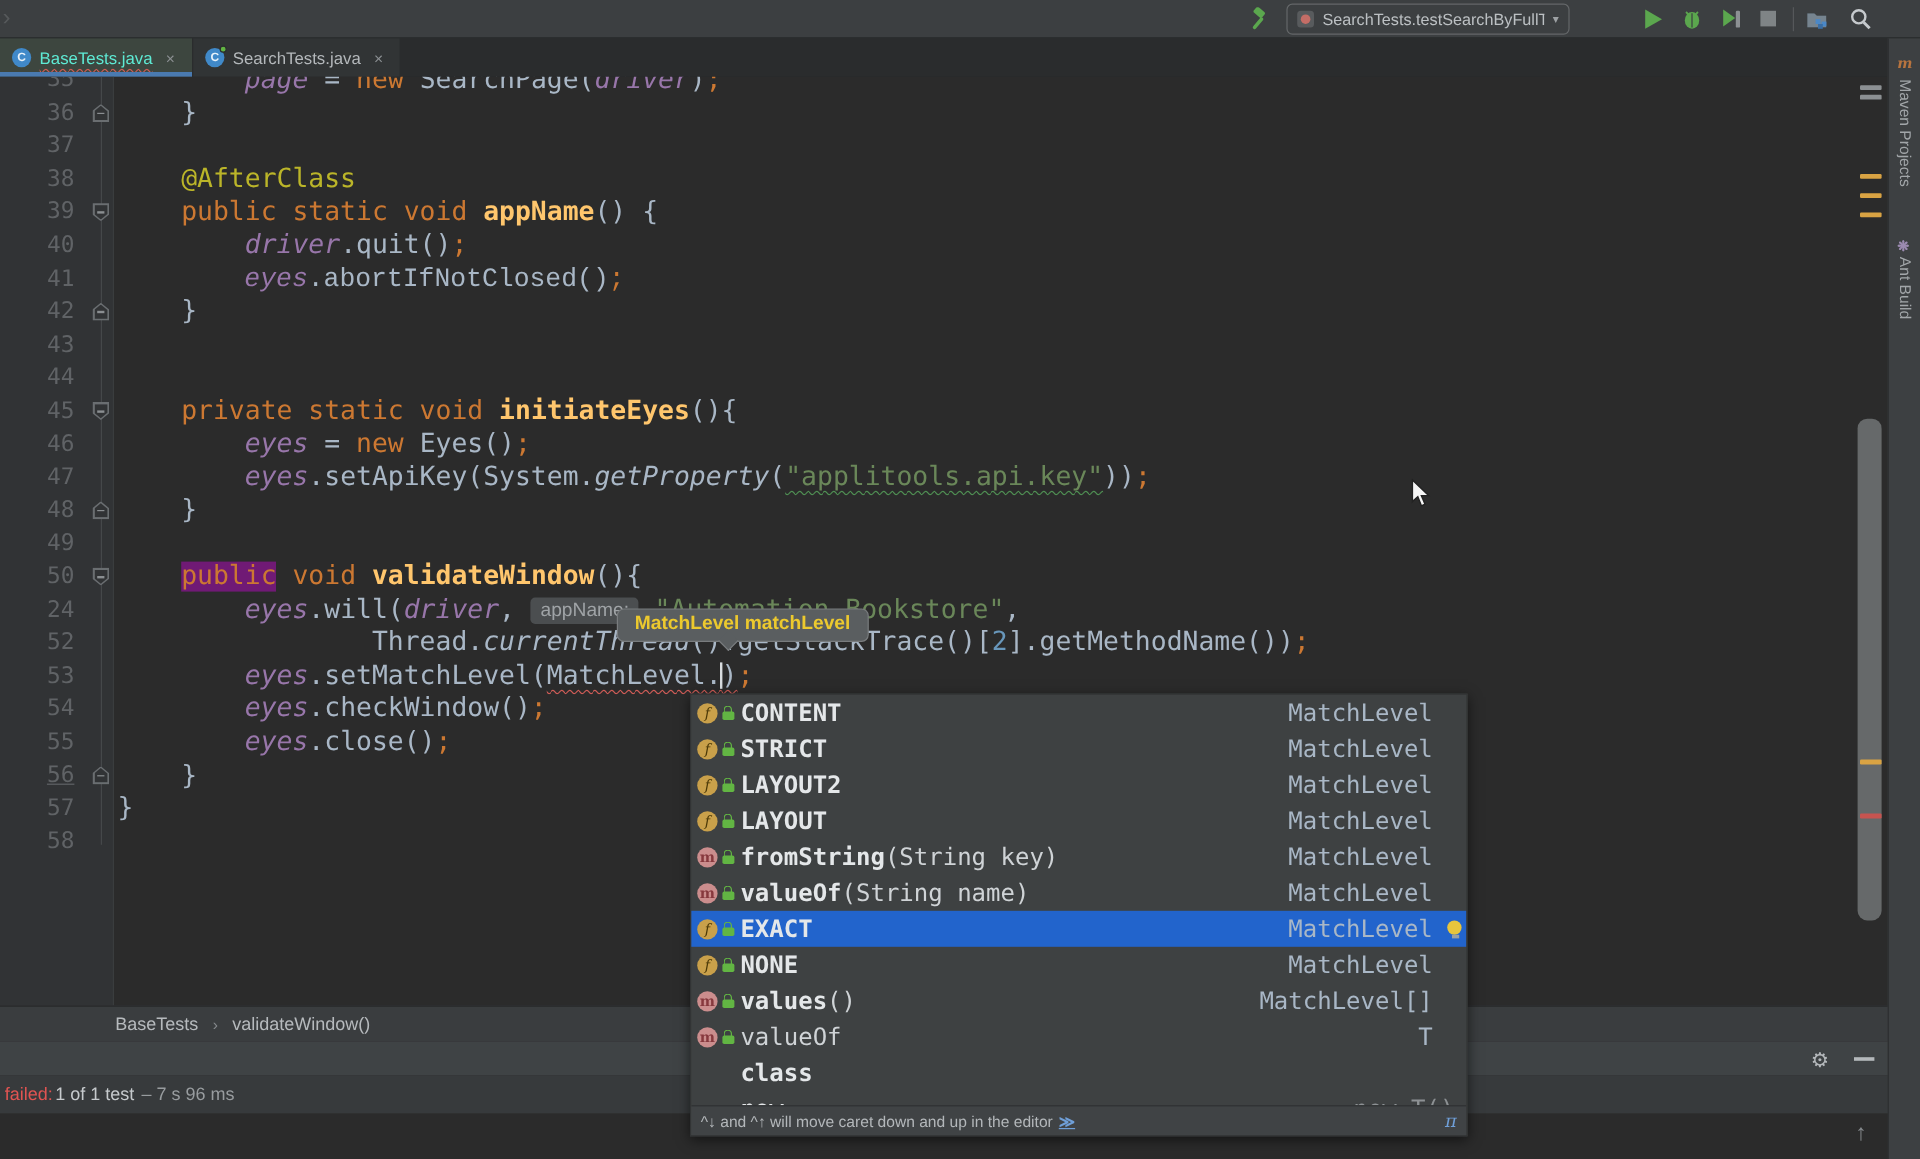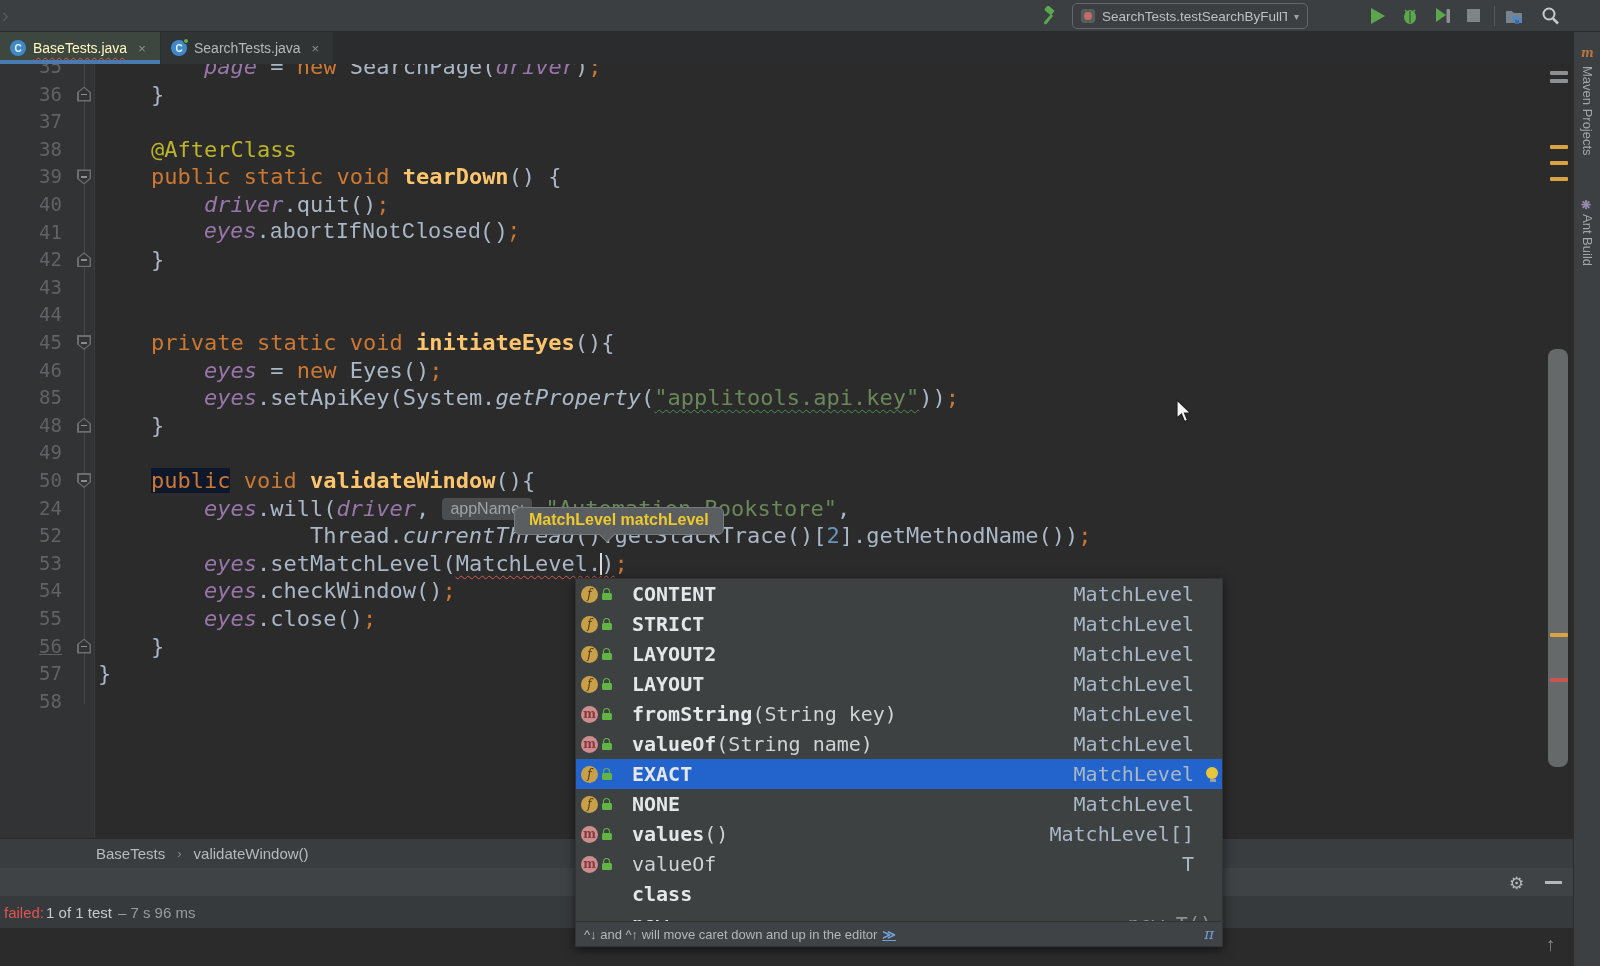--- a/index.html
+++ b/index.html
@@ -29,21 +29,21 @@
   #tabbar { position:absolute; left:0; top:32px; width:1573px; height:32px; background:#2a2c2d; }
   .tab { position:absolute; top:0; height:32px; display:flex; align-items:center; padding:0 10px; gap:7px; }
   .tab .cls-ic { width:16px; height:16px; border-radius:50%; background:#4089c9; color:#e8f2fa;
                  font-size:10px; font-weight:bold; display:flex; align-items:center; justify-content:center;
                  position:relative; flex:0 0 auto; }
   .tab .runmark { position:absolute; right:-2px; top:-2px; width:6px; height:6px; border-radius:50%;
                   background:#62b543; border:1px solid #2a2c2d; }
   .tab .tlabel { font-size:14px; }
   .tab .tclose { color:#8c9093; font-size:13px; margin-left:4px; }
   #tab-base { left:0; width:160px; background:#3d463f; }
-  #tab-base .tlabel { color:#fef9c3; text-decoration:underline wavy #cf5b56 1px; text-underline-offset:4px; }
+  #tab-base .tlabel { color:#5eead4; text-decoration:underline wavy #cf5b56 1px; text-underline-offset:4px; }
   #tab-base::after { content:""; position:absolute; left:0; bottom:0; width:100%; height:4px; background:#4a7ab0; }
   #tab-search { left:161px; width:172px; background:#313435; }
   #tab-search .tlabel { color:#b4b8bb; }
 
   
   #editor { position:absolute; left:0; top:64px; width:1573px; height:774px; background:#2b2b2b; overflow:hidden; }
   #gutter { position:absolute; left:0; top:0; width:95px; height:100%; background:#313335;
             border-right:1px solid #3a3d3e; }
   #foldline { position:absolute; left:84px; top:0; width:1px; height:640px; background:#45484a; }
   .gutter-num { position:absolute; left:0; width:62px; text-align:right;
@@ -52,21 +52,21 @@
   .fold .outer { position:absolute; inset:0; background:#6a6e71; }
   .fold .inner { position:absolute; inset:1.5px; background:#313335; }
   .fold .dash { position:absolute; left:4px; top:7px; width:6px; height:1.5px; background:#8a8e91; }
   .fold.up .outer, .fold.up .inner { clip-path:polygon(50% 0, 100% 38%, 100% 100%, 0 100%, 0 38%); }
   .fold.down .outer, .fold.down .inner { clip-path:polygon(0 0, 100% 0, 100% 62%, 50% 100%, 0 62%); }
 
   .code-line { position:absolute; left:98px; white-space:pre;
                font:22px/27.6px "DejaVu Sans Mono", monospace; color:#a9b7c6; }
   .tk-pln { color:#a9b7c6; }
   .tk-kw  { color:#cc7832; }
-  .tk-kwhl{ color:#cc7832; background:#0f172a; }
+  .tk-kwhl{ color:#cc7832; background:#701a75; }
   .tk-ann { color:#bbb529; }
   .tk-fld { color:#9876aa; font-style:italic; }
   .tk-mth { color:#ffc66d; font-weight:bold; }
   .tk-str { color:#6a8759; }
   .tk-strw{ color:#6a8759; text-decoration:underline wavy #4e8f52 1px; text-underline-offset:4px; }
   .tk-semi{ color:#cc7832; }
   .tk-num { color:#6897bb; }
   .tk-stat{ color:#a9b7c6; font-style:italic; }
   .tk-errw{ color:#a9b7c6; text-decoration:underline wavy #cf5b56 1px; text-underline-offset:4px; }
   .tk-hint{ display:inline-block; background:#4b4e50; color:#9fa3a6; border-radius:4px;
@@ -94,21 +94,21 @@
   .picon { width:17px; height:17px; border-radius:50%; display:flex; align-items:center;
            justify-content:center; flex:0 0 auto; font-family:"DejaVu Serif", serif; }
   .picon.field  { background:#c9a04a; color:#4d3a08; font-size:12px; font-style:italic; }
   .picon.method { background:#cb8d8d; color:#87393e; font-size:12px; font-weight:bold; }
   .picon.none   { background:transparent; }
   .plock { width:12px; height:13px; position:relative; margin-left:3px; flex:0 0 auto; }
   .plock .sh { position:absolute; left:2px; top:0; width:7px; height:6px; border:1.5px solid #62b543;
                border-bottom:none; border-radius:4px 4px 0 0; }
   .plock .bd { position:absolute; left:1px; top:5px; width:10px; height:7px; background:#62b543; border-radius:1.5px; }
   .plock.hidden { visibility:hidden; }
-  .pname { margin-left:19px; font:20px "DejaVu Sans Mono", monospace; font-weight:bold; color:#e4e7e9; white-space:pre; }
+  .pname { margin-left:4px; font:20px "DejaVu Sans Mono", monospace; font-weight:bold; color:#e4e7e9; white-space:pre; }
   .pname.plain { font-weight:normal; color:#cfd3d6; }
   .pparams { font:20px "DejaVu Sans Mono", monospace; color:#cfd3d6; white-space:pre; }
   .ptype { margin-left:auto; padding-right:28px; font:20px "DejaVu Sans Mono", monospace; color:#a9b7c6; white-space:pre; }
   .ptype.wide { padding-right:10px; color:#8d9194; }
   .pbulb { position:absolute; right:3px; top:8px; width:13px; height:15px; }
   .pbulb .glass { width:12px; height:12px; border-radius:50%; background:#e7c53c; }
   .pbulb .base { width:6px; height:3px; background:#9aa0a3; margin:0 auto; }
   #popup-footer { position:absolute; left:0; bottom:0; width:100%; height:25px; background:#404345;
                   border-top:1px solid #2f3132; display:flex; align-items:center; padding:0 8px;
                   font-size:13px; color:#b3b7ba; }
@@ -207,21 +207,21 @@
         <div class="gutter-num" style="top: 44.2px;">37</div>
         <div class="gutter-num" style="top: 71.8px;">38</div>
         <div class="gutter-num" style="top: 99.4px;">39</div>
         <div class="gutter-num" style="top: 127px;">40</div>
         <div class="gutter-num" style="top: 154.6px;">41</div>
         <div class="gutter-num" style="top: 182.2px;">42</div>
         <div class="gutter-num" style="top: 209.8px;">43</div>
         <div class="gutter-num" style="top: 237.4px;">44</div>
         <div class="gutter-num" style="top: 265px;">45</div>
         <div class="gutter-num" style="top: 292.6px;">46</div>
-        <div class="gutter-num" style="top: 320.2px;">85</div>
+        <div class="gutter-num" style="top: 320.2px;">47</div>
         <div class="gutter-num" style="top: 347.8px;">48</div>
         <div class="gutter-num" style="top: 375.4px;">49</div>
         <div class="gutter-num" style="top: 403px;">50</div>
         <div class="gutter-num" style="top: 430.6px;">24</div>
         <div class="gutter-num" style="top: 458.2px;">52</div>
         <div class="gutter-num" style="top: 485.8px;">53</div>
         <div class="gutter-num" style="top: 513.4px;">54</div>
         <div class="gutter-num" style="top: 541px;">55</div>
         <div class="gutter-num" style="top: 568.6px; text-decoration: underline;">56</div>
         <div class="gutter-num" style="top: 596.2px;">57</div>
@@ -260,21 +260,21 @@
           <div class="outer"></div>
           <div class="inner"></div>
           <div class="dash"></div>
         </div>
       </div>
     <div id="code-lines">
         <div class="code-line" style="top: -11px;"><span class="tk-pln">        </span><span class="tk-fld">page</span><span class="tk-pln"> = </span><span class="tk-kw">new</span><span class="tk-pln"> SearchPage(</span><span class="tk-fld">driver</span><span class="tk-pln">)</span><span class="tk-semi">;</span></div>
         <div class="code-line" style="top: 16.6px;"><span class="tk-pln">    }</span></div>
         <div class="code-line" style="top: 44.2px;"></div>
         <div class="code-line" style="top: 71.8px;"><span class="tk-pln">    </span><span class="tk-ann">@AfterClass</span></div>
-        <div class="code-line" style="top: 99.4px;"><span class="tk-pln">    </span><span class="tk-kw">public static void</span><span class="tk-pln"> </span><span class="tk-mth">tearDown</span><span class="tk-pln">() {</span></div>
+        <div class="code-line" style="top: 99.4px;"><span class="tk-pln">    </span><span class="tk-kw">public static void</span><span class="tk-pln"> </span><span class="tk-mth">appName</span><span class="tk-pln">() {</span></div>
         <div class="code-line" style="top: 127px;"><span class="tk-pln">        </span><span class="tk-fld">driver</span><span class="tk-pln">.quit()</span><span class="tk-semi">;</span></div>
         <div class="code-line" style="top: 154.6px; font-family: Liberation Mono, monospace;"><span class="tk-pln">        </span><span class="tk-fld">eyes</span><span class="tk-pln">.abortIfNotClosed()</span><span class="tk-semi">;</span></div>
         <div class="code-line" style="top: 182.2px;"><span class="tk-pln">    }</span></div>
         <div class="code-line" style="top: 209.8px;"></div>
         <div class="code-line" style="top: 237.4px;"></div>
         <div class="code-line" style="top: 265px;"><span class="tk-pln">    </span><span class="tk-kw">private static void</span><span class="tk-pln"> </span><span class="tk-mth">initiateEyes</span><span class="tk-pln">(){</span></div>
         <div class="code-line" style="top: 292.6px;"><span class="tk-pln">        </span><span class="tk-fld">eyes</span><span class="tk-pln"> = </span><span class="tk-kw">new</span><span class="tk-pln"> Eyes()</span><span class="tk-semi">;</span></div>
         <div class="code-line" style="top: 320.2px;"><span class="tk-pln">        </span><span class="tk-fld">eyes</span><span class="tk-pln">.setApiKey(System.</span><span class="tk-stat">getProperty</span><span class="tk-pln">(</span><span class="tk-strw">"applitools.api.key"</span><span class="tk-pln">))</span><span class="tk-semi">;</span></div>
         <div class="code-line" style="top: 347.8px;"><span class="tk-pln">    }</span></div>
         <div class="code-line" style="top: 375.4px;"></div>

